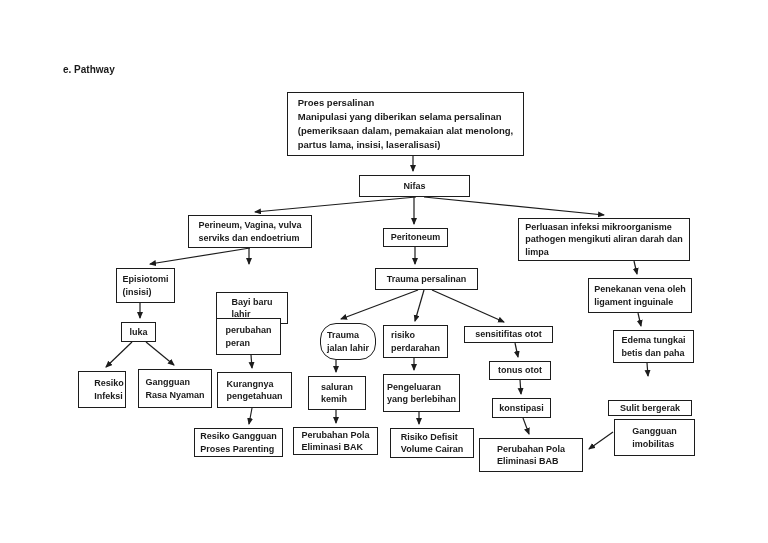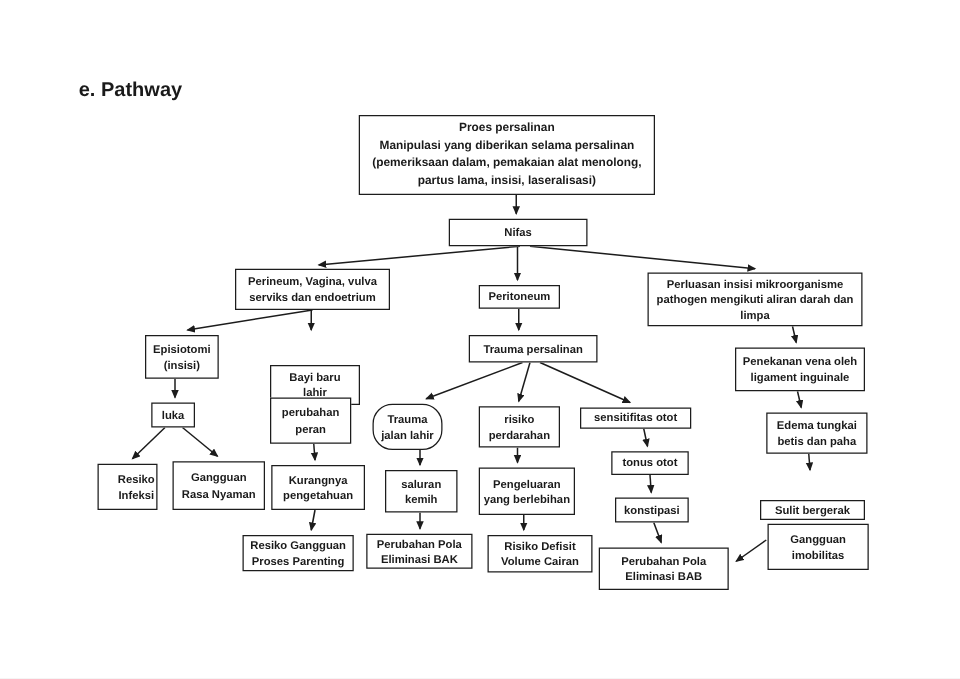--- a/index.html
+++ b/index.html
@@ -8,42 +8,42 @@
     width: 768px;
     height: 543px;
     background: #ffffff;
     font-family: "Liberation Sans", "DejaVu Sans", sans-serif;
     overflow: hidden;
   }
   .page-title {
     position: absolute;
     left: 63px;
     top: 64px;
-    font-size: 16px;
+    font-size: 10px;
     font-weight: bold;
     color: #1a1a1a;
   }
   .edges {
     position: absolute;
     left: 0; top: 0;
     width: 768px; height: 543px;
     z-index: 1;
   }
   .edges line { stroke: #1c1c1c; stroke-width: 1.2; }
   .node {
     position: absolute;
     z-index: 2;
     box-sizing: border-box;
     border: 1.4px solid #1c1c1c;
     background: #ffffff;
     color: #1a1a1a;
     font-size: 9px;
     font-weight: bold;
     line-height: 12.5px;
-    text-align: center;
+    text-align: left;
     white-space: pre-line;
     display: flex;
     align-items: center;
     justify-content: center;
     padding: 1px 2px;
   }
   .node.big { line-height: 14px; font-size: 9.5px; }
 </style>
 </head>
 <body>
@@ -90,36 +90,36 @@
 
   <div class="node big" style="left:287px; top:92px; width:237px; height:64px;">Proes persalinan
 Manipulasi yang diberikan selama persalinan
 (pemeriksaan dalam, pemakaian alat menolong,
 partus lama, insisi, laseralisasi)</div>
   <div class="node" style="left:359px; top:175px; width:111px; height:22px;">Nifas</div>
 
   <div class="node" style="left:188px; top:215px; width:124px; height:33px;">Perineum, Vagina, vulva
 serviks dan endoetrium</div>
   <div class="node" style="left:383px; top:228px; width:65px; height:19px;">Peritoneum</div>
-  <div class="node" style="left:518px; top:218px; width:172px; height:43px;">Perluasan insisi mikroorganisme
+  <div class="node" style="left:518px; top:218px; width:172px; height:43px;">Perluasan infeksi mikroorganisme
 pathogen mengikuti aliran darah dan
 limpa</div>
 
   <div class="node" style="left:116px; top:268px; width:59px; height:35px;">Episiotomi
 (insisi)</div>
   <div class="node" style="left:216px; top:268px; width:72px; height:32px;margin-top:24px;">Bayi baru
 lahir</div>
   <div class="node" style="left:375px; top:268px; width:103px; height:22px;">Trauma persalinan</div>
   <div class="node" style="left:588px; top:278px; width:104px; height:35px;">Penekanan vena oleh
 ligament inguinale</div>
 
   <div class="node" style="left:121px; top:322px; width:35px; height:20px;">luka</div>
   <div class="node" style="left:216px; top:318px; width:65px; height:37px;">perubahan
 peran</div>
-  <div class="node" style="left:298px; top:323px; width:56px; height:37px;border-radius:16px;">Trauma
+  <div class="node" style="left:320px; top:323px; width:56px; height:37px;border-radius:16px;">Trauma
 jalan lahir</div>
   <div class="node" style="left:383px; top:325px; width:65px; height:33px;">risiko
 perdarahan</div>
   <div class="node" style="left:464px; top:326px; width:89px; height:17px;">sensitifitas otot</div>
   <div class="node" style="left:613px; top:330px; width:81px; height:33px;">Edema tungkai
 betis dan paha</div>
 
   <div class="node" style="left:489px; top:361px; width:62px; height:19px;">tonus otot</div>
   <div class="node" style="left:608px; top:380px; width:84px; height:16px;margin-top:20px;">Sulit bergerak</div>
 

